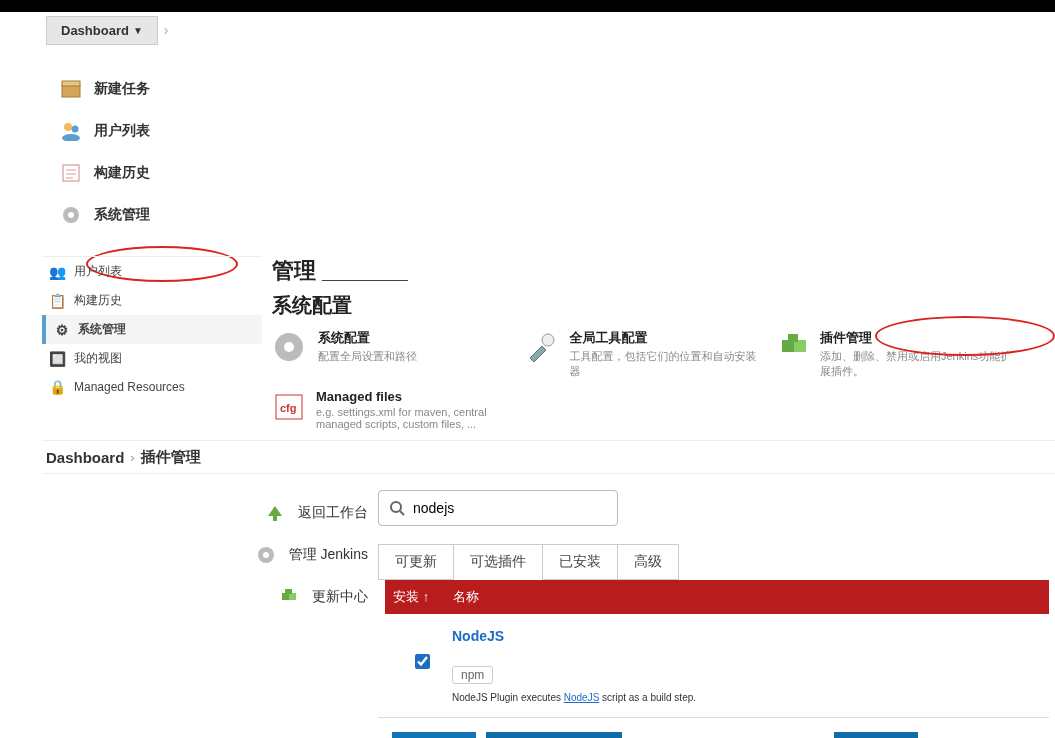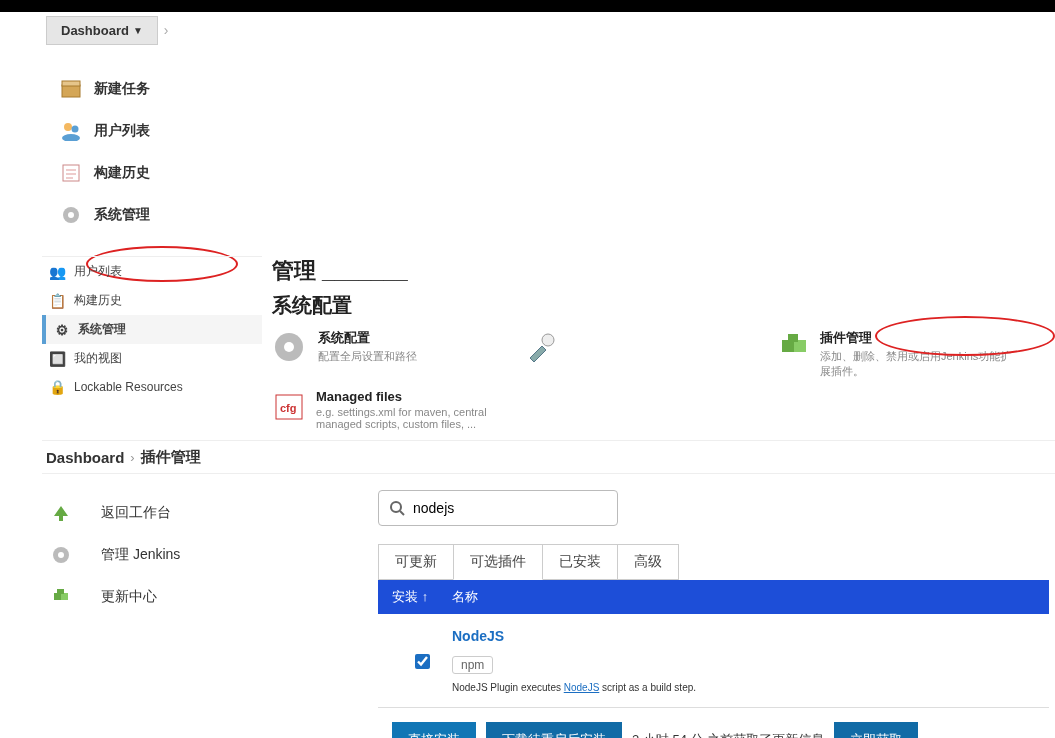--- a/index.html
+++ b/index.html
@@ -34,35 +34,35 @@
     .cfg-card .cico { width: 36px; height: 36px; display: flex; align-items: center; }
     .cfg-card .ct { font-size: 13px; font-weight: bold; color: #222; }
     .cfg-card .cd { font-size: 11px; color: #888; margin-top: 2px; }
     .ellipse2 { position: absolute; border: 2px solid #d22; border-radius: 50%; width: 180px; height: 40px; right: 0; top: 60px; pointer-events: none; }
     
     
     .sec3 { margin-left: 42px; display: flex; position: relative; }
     .bc3 { display: flex; align-items: center; height: 34px; gap: 6px; padding-left: 4px; border-top: 1px solid #eee; border-bottom: 1px solid #eee; width: 100%; }
     .bc3 .b { font-weight: bold; font-size: 15px; color: #333; }
     .side3 { width: 330px; padding: 18px 0 0 4px; }
-    .side3-item { display: flex; align-items: center; padding: 10px 4px; gap: 29px; cursor: pointer; }
+    .side3-item { display: flex; align-items: center; padding: 10px 4px; gap: 12px; cursor: pointer; justify-content: flex-end; }
     .side3-item .lbl { font-size: 14px; color: #333; }
     .main3 { flex: 1; padding: 16px 6px 0 6px; }
     .search { display: flex; align-items: center; border: 1px solid #bbb; border-radius: 4px; width: 240px; height: 36px; padding: 0 10px; gap: 8px; }
     .search input { border: none; outline: none; flex: 1; font-size: 14px; }
     .tabs { display: flex; margin-top: 18px; }
     .tab { border: 1px solid #ccc; padding: 8px 16px; font-size: 14px; color: #444; cursor: pointer; background: #fff; margin-right: -1px; }
     .tab.active { background: #fff; font-weight: normal; border-bottom: 1px solid #fff; position: relative; z-index: 1; }
-    .thead { background: #1d4ed8; color: #fff; display: flex; padding: 8px 14px; font-size: 13px; }
+    .thead { background: #b91c1c; color: #fff; display: flex; padding: 8px 8px; font-size: 13px; margin-left: 7px; }
     .thead .c1 { width: 60px; }
     .plugin-row { display: flex; padding: 14px; align-items: flex-start; border-bottom: 1px solid #ddd; }
     .plugin-row .chk { width: 60px; padding-top: 26px; text-align: center; }
     .plugin-row input[type=checkbox] { width: 15px; height: 15px; accent-color: #1b6ec2; }
     .plink { color: #1b6ec2; font-weight: bold; text-decoration: none; font-size: 14px; }
-    .npm-tag { display: inline-block; border: 1px solid #ccc; border-radius: 3px; padding: 1px 8px; font-size: 12px; color: #666; margin-top: 12px; }
+    .npm-tag { display: inline-block; border: 1px solid #ccc; border-radius: 3px; padding: 1px 8px; font-size: 12px; color: #666; margin-top: 22px; }
     .pdesc { font-size: 10px; color: #333; margin-top: 8px; }
     .pdesc a { color: #1b6ec2; text-decoration: underline; }
     .btnbar { display: flex; align-items: center; gap: 10px; padding: 14px; flex-wrap: wrap; }
     .btn { background: #1176b5; color: #fff; border: none; padding: 9px 16px; font-size: 13px; cursor: pointer; }
     .btn.b2 { background: #116ba6; }
     .status-txt { font-size: 13px; color: #333; }
     
     
     svg { display: block; }
   </style>
@@ -136,21 +136,21 @@
     <div class="side2-item active">
         <span class="ico2">⚙</span>
         <span>系统管理</span>
       </div>
     <div class="side2-item">
         <span class="ico2">🔲</span>
         <span>我的视图</span>
       </div>
     <div class="side2-item">
         <span class="ico2">🔒</span>
-        <span>Lockable Resources</span>
+        <span>Managed Resources</span>
       </div>
   </div>
   <div class="cfg-panel">
     <div class="cfg-h1">管理 _______</div>
     <div class="cfg-h2">系统配置</div>
     <div class="cfg-row">
       <div class="cfg-card">
         <span class="cico">
             <svg width="34" height="34">
               <circle cx="17" cy="17" r="14" fill="#bbb"></circle>
@@ -162,20 +162,24 @@
             <div class="cd">配置全局设置和路径</div>
           </div>
       </div>
       <div class="cfg-card">
         <span class="cico">
             <svg width="34" height="34">
               <path d="M6 28 L18 16 L22 20 L10 32 Z" fill="#8aa" stroke="#578"></path>
               <circle cx="24" cy="10" r="6" fill="#eee" stroke="#999"></circle>
             </svg>
           </span>
+        <div>
+            <div class="ct">全局工具配置</div>
+            <div class="cd">工具配置，包括它们的位置和自动安装器</div>
+          </div>
       </div>
       <div class="cfg-card">
         <span class="cico">
             <svg width="34" height="34">
               <rect x="6" y="10" width="12" height="12" fill="#6a4"></rect>
               <rect x="18" y="10" width="12" height="12" fill="#8c6"></rect>
               <rect x="12" y="4" width="10" height="8" fill="#6a4"></rect>
             </svg>
           </span>
         <div>

